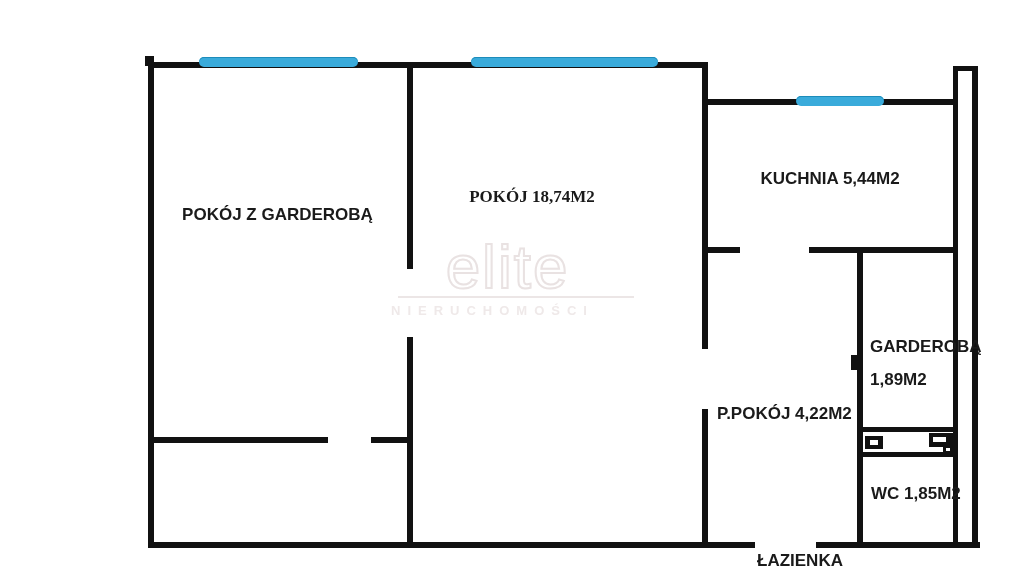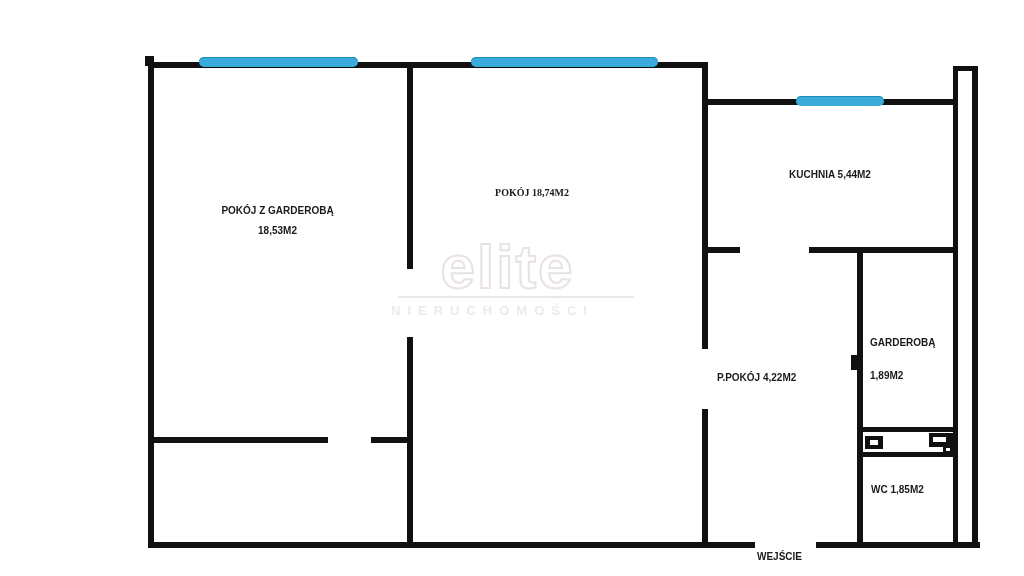--- a/index.html
+++ b/index.html
@@ -4,29 +4,29 @@
 <style>
   html,body{margin:0;padding:0;background:#ffffff;}
   .stage{
     position:relative;width:1024px;height:576px;background:#ffffff;
     font-family:"Liberation Sans",sans-serif;overflow:hidden;
   }
   .wall{position:absolute;background:#111111;z-index:1;}
   .window{position:absolute;background:#3aabdb;border-radius:5px;z-index:3;
     box-shadow:inset 0 1px 0 #1d8cba;}
   .label{
-    position:absolute;color:#1a1a1a;font-weight:bold;font-size:10px;
+    position:absolute;color:#1a1a1a;font-weight:bold;font-size:17px;
     white-space:nowrap;z-index:2;letter-spacing:0px;
   }
   .label.center{text-align:center;}
   .fixture{position:absolute;background:#111111;z-index:2;}
   .fixture .hole{position:absolute;background:#ffffff;}
   .watermark{position:absolute;z-index:0;text-align:center;}
   .wm-brand{
-    font-size:62px;font-weight:bold;line-height:1;letter-spacing:2px;
+    font-size:62px;font-weight:normal;line-height:1;letter-spacing:2px;
     color:transparent;-webkit-text-stroke:2px #e9e2e2;
   }
   .wm-rule{position:absolute;background:#ece6e6;height:2px;}
   .wm-sub{
     position:absolute;font-size:13px;font-weight:bold;letter-spacing:7px;
     color:#efe9e9;white-space:nowrap;
   }
 </style>
 </head>
 <body>
@@ -75,28 +75,27 @@
     <div class="hole" style="left:5px;top:4px;width:8px;height:5px;"></div>
   </div>
   <div class="fixture" style="left:929px;top:433px;width:25px;height:14px;">
     <div class="hole" style="left:4px;top:4px;width:13px;height:5px;"></div>
   </div>
   <div class="fixture" style="left:943px;top:445px;width:10px;height:9px;">
     <div class="hole" style="left:3px;top:3px;width:4px;height:3px;"></div>
   </div>
 
   <div class="label center" style="left:170px;top:205px;width:215px;text-align:center;">POKÓJ Z GARDEROBĄ</div>
-  <div class="label center" style="left:170px;top:225px;width:215px;">18,53M2</div>
 
   <div class="label center" style="left:432px;top:187px;width:200px;font-family:Liberation Serif, serif;">POKÓJ 18,74M2</div>
 
   <div class="label center" style="left:730px;top:169px;width:200px;">KUCHNIA 5,44M2</div>
 
   <div class="label" style="left:870px;top:337px;">GARDEROBĄ</div>
   <div class="label" style="left:870px;top:358px;margin-top:12px;">1,89M2</div>
 
-  <div class="label" style="left:717px;top:372px;">P.POKÓJ 4,22M2</div>
+  <div class="label" style="left:717px;top:404px;">P.POKÓJ 4,22M2</div>
 
   <div class="label" style="left:871px;top:484px;">WC 1,85M2</div>
 
-  <div class="label" style="left:757px;top:551px;">WEJŚCIE</div>
+  <div class="label" style="left:757px;top:551px;">ŁAZIENKA</div>
 
 </div>
 
 </body></html>

